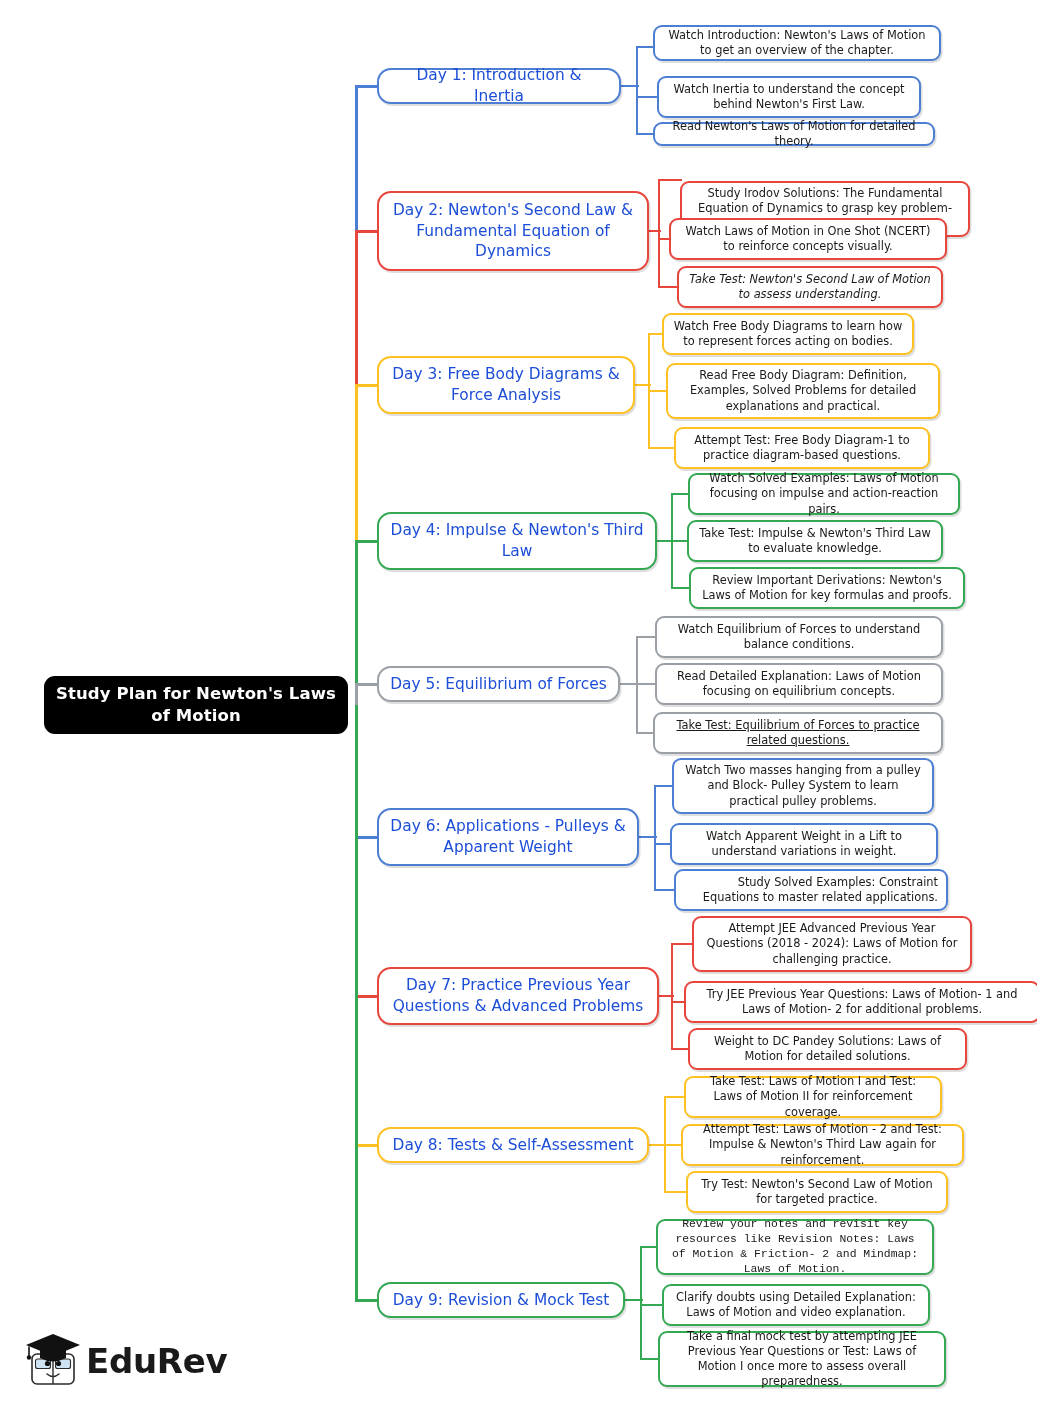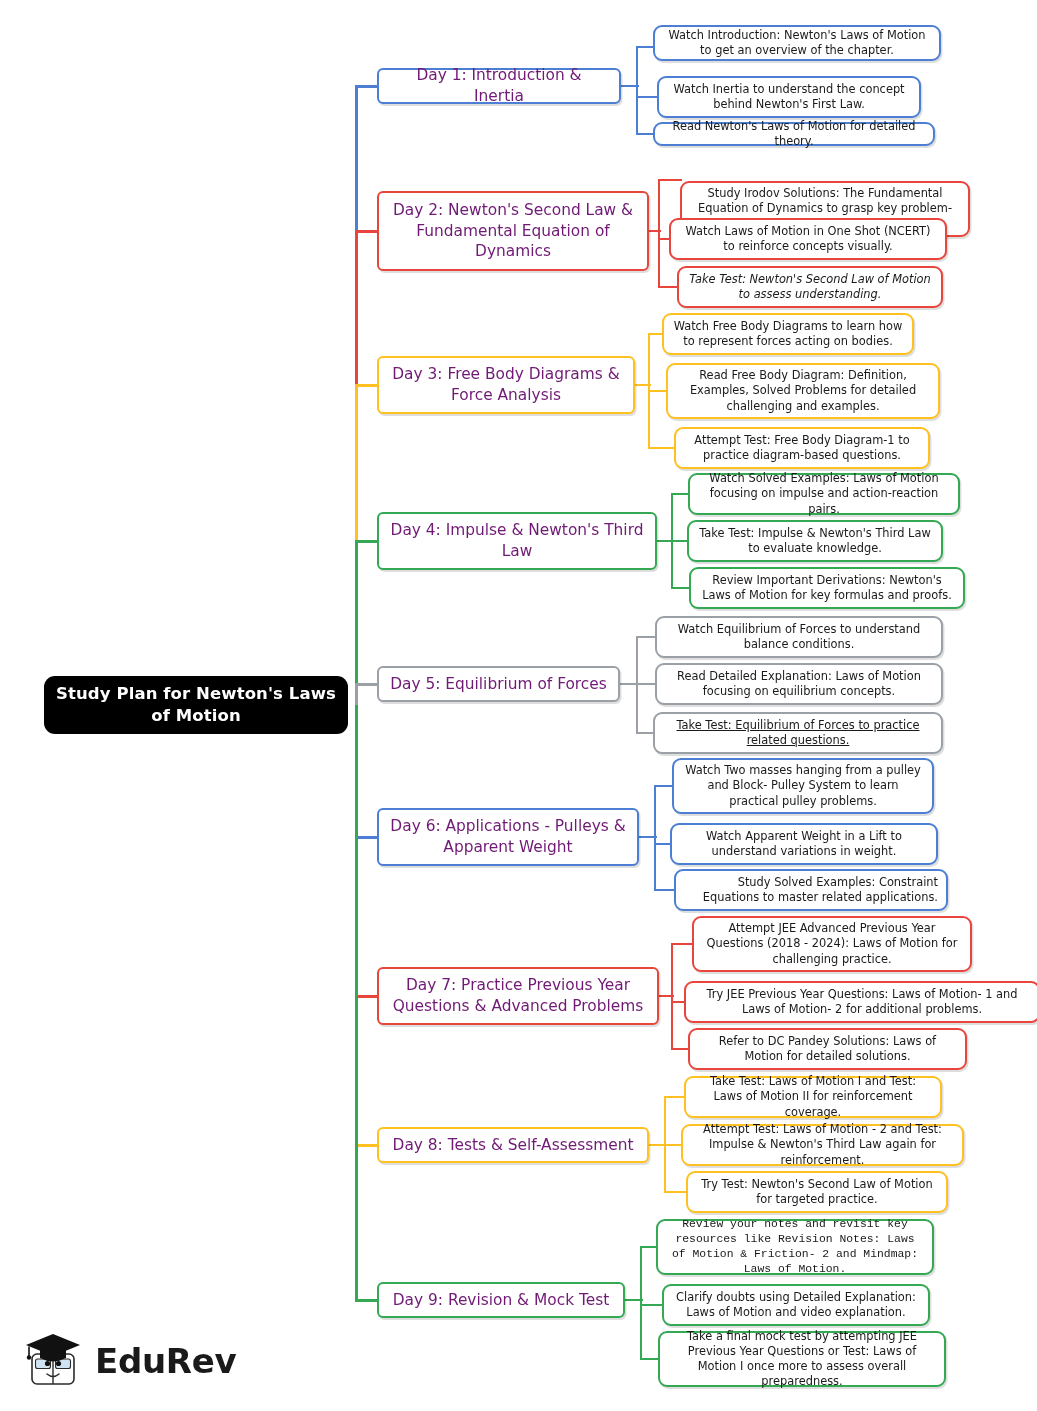--- a/index.html
+++ b/index.html
@@ -35,28 +35,28 @@
     line-height: 1.35;
     padding: 2px 10px;
     letter-spacing: .1px;
   }
 
   
   .day-node {
     position: absolute;
     background: #ffffff;
     border: 2.4px solid #888;
-    border-radius: 6px;
+    border-radius: 14px;
     display: flex;
     align-items: center;
     justify-content: center;
     text-align: center;
     font-size: 15.4px;
     line-height: 1.34;
-    color: #701a75;
+    color: #1d4ed8;
     padding: 3px 11px;
     box-shadow: 1.5px 2px 0 rgba(0,0,0,.13);
   }
 
   
   .leaf-node {
     position: absolute;
     background: #ffffff;
     border: 2.1px solid #888;
     border-radius: 9px;
@@ -80,21 +80,20 @@
 
   
   #logo {
     position: absolute;
     left: 20px;
     top: 1325px;
     width: 230px;
     height: 72px;
     display: flex;
     align-items: center;
-    gap: 9px;
   }
   #logo-mark { width: 66px; height: 66px; flex: 0 0 auto; }
   #logo-text {
     font-size: 34px;
     font-weight: bold;
     color: #1a1a1a;
     letter-spacing: -0.3px;
     line-height: 1;
   }
 </style>
@@ -175,38 +174,38 @@
       <div class="day-node" style="left: 377px; top: 68px; width: 244px; height: 36px; border-color: rgb(76, 127, 212);">Day 1: Introduction &amp; Inertia</div>
       <div class="leaf-node" style="left: 653px; top: 25px; width: 288px; height: 36px; border-color: rgb(76, 127, 212);">Watch Introduction: Newton's Laws of Motion to get an overview of the chapter.</div>
       <div class="leaf-node" style="left: 657px; top: 76px; width: 264px; height: 42px; border-color: rgb(76, 127, 212);">Watch Inertia to understand the concept behind Newton's First Law.</div>
       <div class="leaf-node" style="left: 653px; top: 122px; width: 282px; height: 24px; border-color: rgb(76, 127, 212);">Read Newton's Laws of Motion for detailed theory.</div>
       <div class="day-node" style="left: 377px; top: 191px; width: 272px; height: 80px; border-color: rgb(232, 69, 60);">Day 2: Newton's Second Law &amp; Fundamental Equation of Dynamics</div>
       <div class="leaf-node" style="left: 680px; top: 152px; width: 290px; height: 56px; border-color: rgb(232, 69, 60); margin-top: 29px;">Study Irodov Solutions: The Fundamental Equation of Dynamics to grasp key problem-solving techniques.</div>
       <div class="leaf-node" style="left: 669px; top: 218px; width: 278px; height: 42px; border-color: rgb(232, 69, 60);">Watch Laws of Motion in One Shot (NCERT) to reinforce concepts visually.</div>
       <div class="leaf-node" style="left: 677px; top: 266px; width: 266px; height: 42px; border-color: rgb(232, 69, 60); font-style: italic;">Take Test: Newton's Second Law of Motion to assess understanding.</div>
       <div class="day-node" style="left: 377px; top: 356px; width: 258px; height: 58px; border-color: rgb(255, 192, 33);">Day 3: Free Body Diagrams &amp; Force Analysis</div>
       <div class="leaf-node" style="left: 662px; top: 313px; width: 252px; height: 42px; border-color: rgb(255, 192, 33);">Watch Free Body Diagrams to learn how to represent forces acting on bodies.</div>
-      <div class="leaf-node" style="left: 666px; top: 363px; width: 274px; height: 56px; border-color: rgb(255, 192, 33);">Read Free Body Diagram: Definition, Examples, Solved Problems for detailed challenging and examples.</div>
+      <div class="leaf-node" style="left: 666px; top: 363px; width: 274px; height: 56px; border-color: rgb(255, 192, 33);">Read Free Body Diagram: Definition, Examples, Solved Problems for detailed explanations and practical.</div>
       <div class="leaf-node" style="left: 674px; top: 427px; width: 256px; height: 42px; border-color: rgb(255, 192, 33);">Attempt Test: Free Body Diagram-1 to practice diagram-based questions.</div>
       <div class="day-node" style="left: 377px; top: 512px; width: 280px; height: 58px; border-color: rgb(52, 168, 83);">Day 4: Impulse &amp; Newton's Third Law</div>
       <div class="leaf-node" style="left: 688px; top: 473px; width: 272px; height: 42px; border-color: rgb(52, 168, 83);">Watch Solved Examples: Laws of Motion focusing on impulse and action-reaction pairs.</div>
       <div class="leaf-node" style="left: 687px; top: 520px; width: 256px; height: 42px; border-color: rgb(52, 168, 83);">Take Test: Impulse &amp; Newton's Third Law to evaluate knowledge.</div>
       <div class="leaf-node" style="left: 689px; top: 567px; width: 276px; height: 42px; border-color: rgb(52, 168, 83);">Review Important Derivations: Newton's Laws of Motion for key formulas and proofs.</div>
       <div class="day-node" style="left: 377px; top: 666px; width: 243px; height: 36px; border-color: rgb(154, 160, 166);">Day 5: Equilibrium of Forces</div>
       <div class="leaf-node" style="left: 655px; top: 616px; width: 288px; height: 42px; border-color: rgb(154, 160, 166);">Watch Equilibrium of Forces to understand balance conditions.</div>
       <div class="leaf-node" style="left: 655px; top: 663px; width: 288px; height: 42px; border-color: rgb(154, 160, 166);">Read Detailed Explanation: Laws of Motion focusing on equilibrium concepts.</div>
       <div class="leaf-node" style="left: 653px; top: 712px; width: 290px; height: 42px; border-color: rgb(154, 160, 166); text-decoration: underline;">Take Test: Equilibrium of Forces to practice related questions.</div>
       <div class="day-node" style="left: 377px; top: 808px; width: 262px; height: 58px; border-color: rgb(76, 127, 212);">Day 6: Applications - Pulleys &amp; Apparent Weight</div>
       <div class="leaf-node" style="left: 672px; top: 758px; width: 262px; height: 56px; border-color: rgb(76, 127, 212);">Watch Two masses hanging from a pulley and Block- Pulley System to learn practical pulley problems.</div>
       <div class="leaf-node" style="left: 670px; top: 823px; width: 268px; height: 42px; border-color: rgb(76, 127, 212);">Watch Apparent Weight in a Lift to understand variations in weight.</div>
       <div class="leaf-node" style="left: 674px; top: 869px; width: 274px; height: 42px; border-color: rgb(76, 127, 212); text-align: right;">Study Solved Examples: Constraint Equations to master related applications.</div>
       <div class="day-node" style="left: 377px; top: 967px; width: 282px; height: 58px; border-color: rgb(232, 69, 60);">Day 7: Practice Previous Year Questions &amp; Advanced Problems</div>
       <div class="leaf-node" style="left: 692px; top: 916px; width: 280px; height: 56px; border-color: rgb(232, 69, 60);">Attempt JEE Advanced Previous Year Questions (2018 - 2024): Laws of Motion for challenging practice.</div>
       <div class="leaf-node" style="left: 684px; top: 981px; width: 356px; height: 42px; border-color: rgb(232, 69, 60);">Try JEE Previous Year Questions: Laws of Motion- 1 and Laws of Motion- 2 for additional problems.</div>
-      <div class="leaf-node" style="left: 688px; top: 1028px; width: 279px; height: 42px; border-color: rgb(232, 69, 60);">Refer to DC Pandey Solutions: Laws of Motion for detailed solutions.</div>
+      <div class="leaf-node" style="left: 688px; top: 1028px; width: 279px; height: 42px; border-color: rgb(232, 69, 60);">Weight to DC Pandey Solutions: Laws of Motion for detailed solutions.</div>
       <div class="day-node" style="left: 377px; top: 1127px; width: 272px; height: 36px; border-color: rgb(255, 192, 33);">Day 8: Tests &amp; Self-Assessment</div>
       <div class="leaf-node" style="left: 684px; top: 1076px; width: 258px; height: 42px; border-color: rgb(255, 192, 33);">Take Test: Laws of Motion I and Test: Laws of Motion II for reinforcement coverage.</div>
       <div class="leaf-node" style="left: 681px; top: 1124px; width: 283px; height: 42px; border-color: rgb(255, 192, 33);">Attempt Test: Laws of Motion - 2 and Test: Impulse &amp; Newton's Third Law again for reinforcement.</div>
       <div class="leaf-node" style="left: 686px; top: 1171px; width: 262px; height: 42px; border-color: rgb(255, 192, 33);">Try Test: Newton's Second Law of Motion for targeted practice.</div>
       <div class="day-node" style="left: 377px; top: 1282px; width: 248px; height: 36px; border-color: rgb(52, 168, 83);">Day 9: Revision &amp; Mock Test</div>
       <div class="leaf-node" style="left: 656px; top: 1219px; width: 278px; height: 56px; border-color: rgb(52, 168, 83); font-family: Liberation Mono, monospace;">Review your notes and revisit key resources like Revision Notes: Laws of Motion &amp; Friction- 2 and Mindmap: Laws of Motion.</div>
       <div class="leaf-node" style="left: 662px; top: 1284px; width: 268px; height: 42px; border-color: rgb(52, 168, 83);">Clarify doubts using Detailed Explanation: Laws of Motion and video explanation.</div>
       <div class="leaf-node" style="left: 658px; top: 1331px; width: 288px; height: 56px; border-color: rgb(52, 168, 83);">Take a final mock test by attempting JEE Previous Year Questions or Test: Laws of Motion I once more to assess overall preparedness.</div>
     </div>
 

